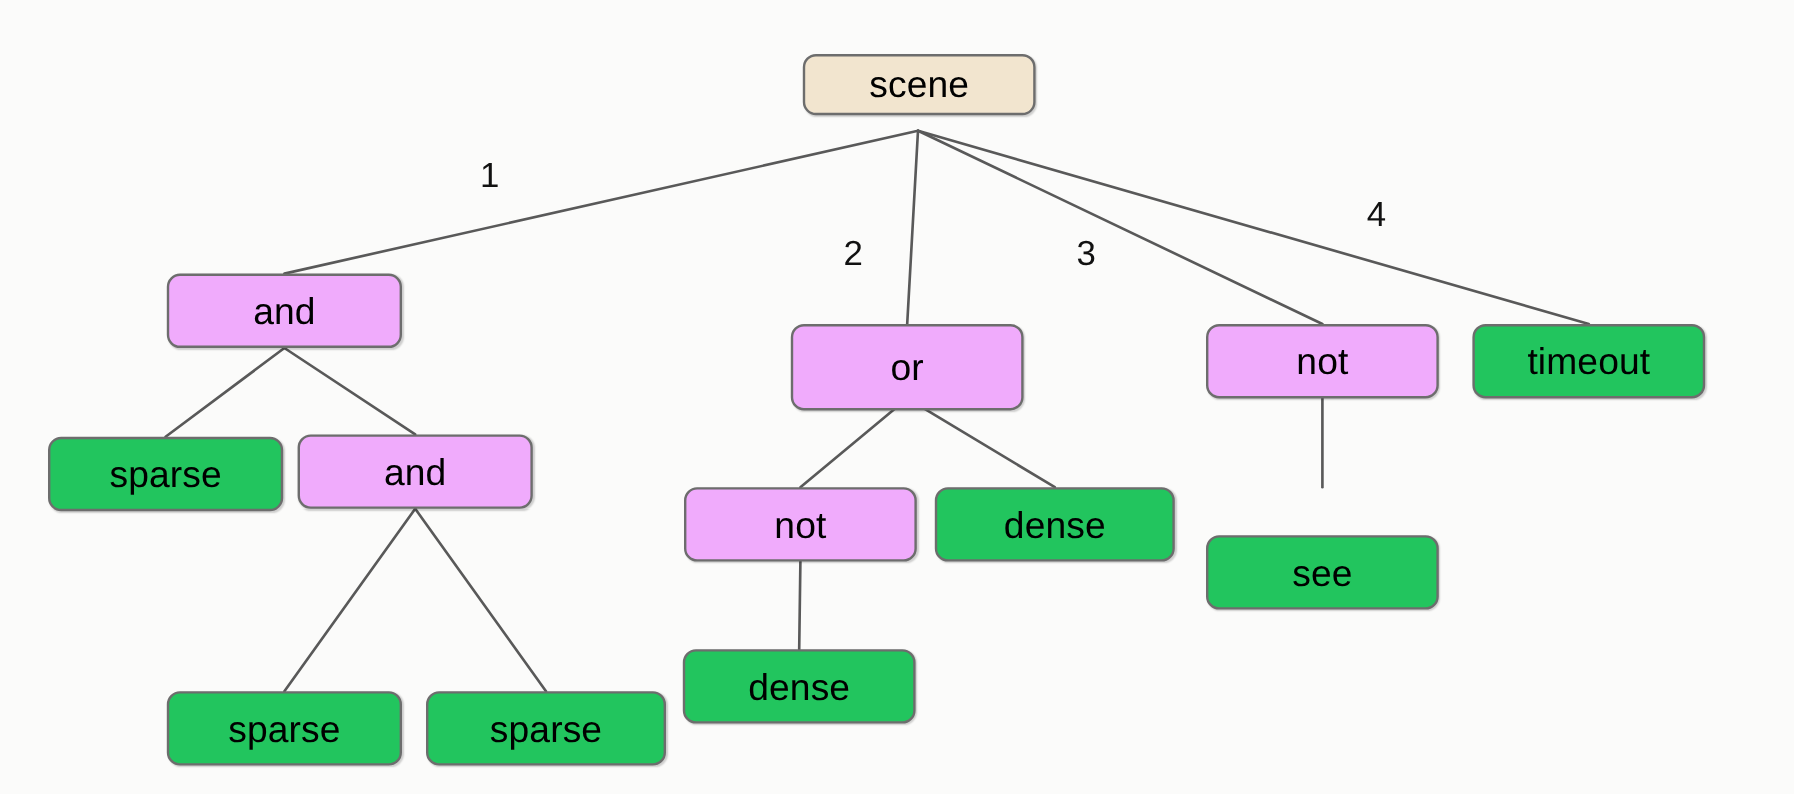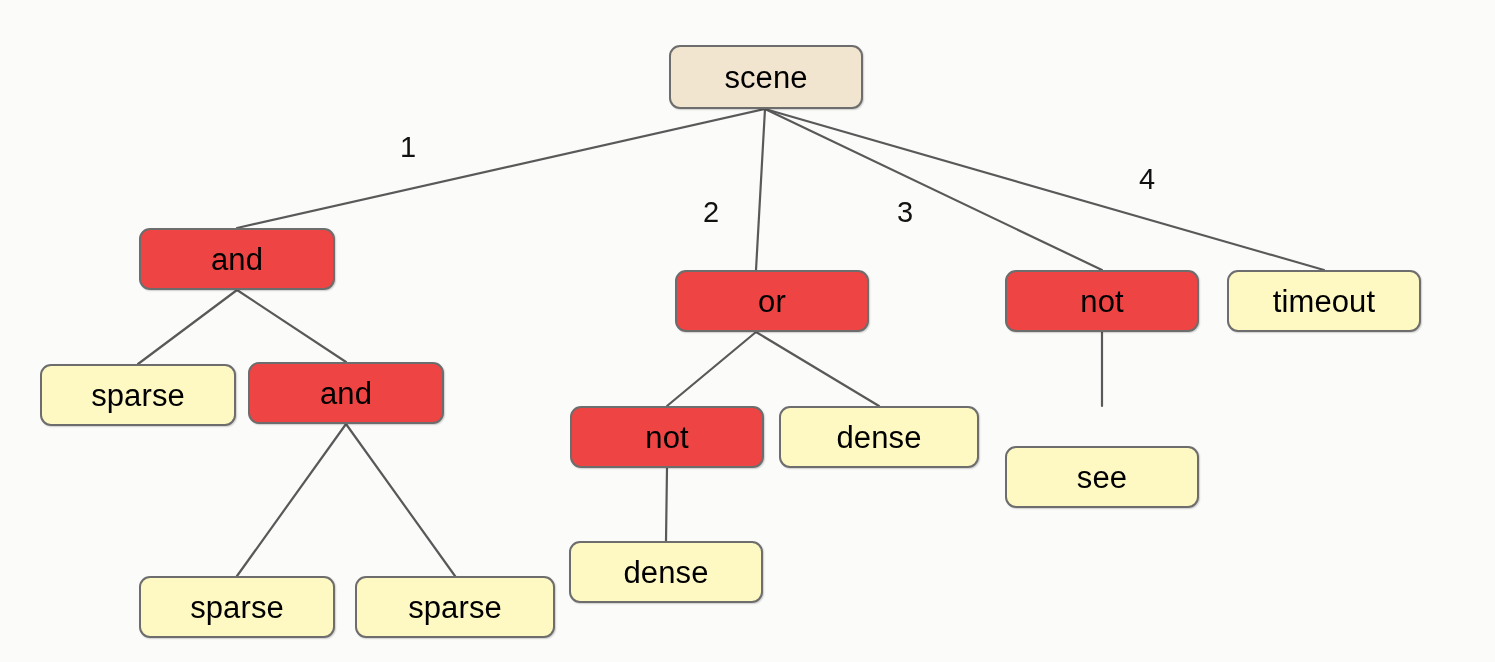--- a/index.html
+++ b/index.html
@@ -37,22 +37,22 @@
     align-items: center;
     justify-content: center;
     color: #000000;
     font-family: "Liberation Sans", sans-serif;
     font-size: 31px;
     line-height: 1;
     letter-spacing: 0.1px;
     white-space: nowrap;
     box-shadow: 1px 1px 1.5px rgba(0,0,0,0.18);
   }
-  .node.op      { background: #ef4444; }
-  .node.leaf    { background: #fef9c3; }
+  .node.op      { background: #f0abfc; }
+  .node.leaf    { background: #22c55e; }
   .node.root    { background: #f2e5cf; }
 
   .edge-label {
     position: absolute;
     color: #111111;
     font-family: "Liberation Sans", sans-serif;
     font-size: 29px;
     line-height: 1;
     white-space: nowrap;
   }
@@ -68,23 +68,23 @@
       <line x1="765" y1="109" x2="1324" y2="270" stroke="#595959" stroke-width="2.2" stroke-linecap="round"></line>
       <line x1="237" y1="290" x2="138" y2="364" stroke="#595959" stroke-width="2.2" stroke-linecap="round"></line>
       <line x1="237" y1="290" x2="346" y2="362" stroke="#595959" stroke-width="2.2" stroke-linecap="round"></line>
       <line x1="346" y1="424" x2="237" y2="576" stroke="#595959" stroke-width="2.2" stroke-linecap="round"></line>
       <line x1="346" y1="424" x2="455" y2="576" stroke="#595959" stroke-width="2.2" stroke-linecap="round"></line>
       <line x1="756" y1="332" x2="667" y2="406" stroke="#595959" stroke-width="2.2" stroke-linecap="round"></line>
       <line x1="756" y1="332" x2="879" y2="406" stroke="#595959" stroke-width="2.2" stroke-linecap="round"></line>
       <line x1="667" y1="468" x2="666" y2="541" stroke="#595959" stroke-width="2.2" stroke-linecap="round"></line>
       <line x1="1102" y1="332" x2="1102" y2="406" stroke="#595959" stroke-width="2.2" stroke-linecap="round"></line>
     </svg>
-<div class="node root" style="left: 669px; top: 45px; width: 194px; height: 64px;">scene</div>
+<div class="node root" style="left: 669px; top: 45px; width: 194px; height: 51px;">scene</div>
     <div class="node op" style="left: 139px; top: 228px; width: 196px; height: 62px;">and</div>
-    <div class="node op" style="left: 659px; top: 270px; width: 194px; height: 62px; margin-left: 16px;">or</div>
+    <div class="node op" style="left: 659px; top: 270px; width: 194px; height: 72px;">or</div>
     <div class="node op" style="left: 1005px; top: 270px; width: 194px; height: 62px;">not</div>
     <div class="node leaf" style="left: 1227px; top: 270px; width: 194px; height: 62px;">timeout</div>
     <div class="node leaf" style="left: 40px; top: 364px; width: 196px; height: 62px;">sparse</div>
     <div class="node op" style="left: 248px; top: 362px; width: 196px; height: 62px;">and</div>
     <div class="node op" style="left: 570px; top: 406px; width: 194px; height: 62px;">not</div>
     <div class="node leaf" style="left: 779px; top: 406px; width: 200px; height: 62px;">dense</div>
     <div class="node leaf" style="left: 1005px; top: 406px; width: 194px; height: 62px; margin-top: 40px;">see</div>
     <div class="node leaf" style="left: 139px; top: 576px; width: 196px; height: 62px;">sparse</div>
     <div class="node leaf" style="left: 355px; top: 576px; width: 200px; height: 62px;">sparse</div>
     <div class="node leaf" style="left: 569px; top: 541px; width: 194px; height: 62px;">dense</div>

